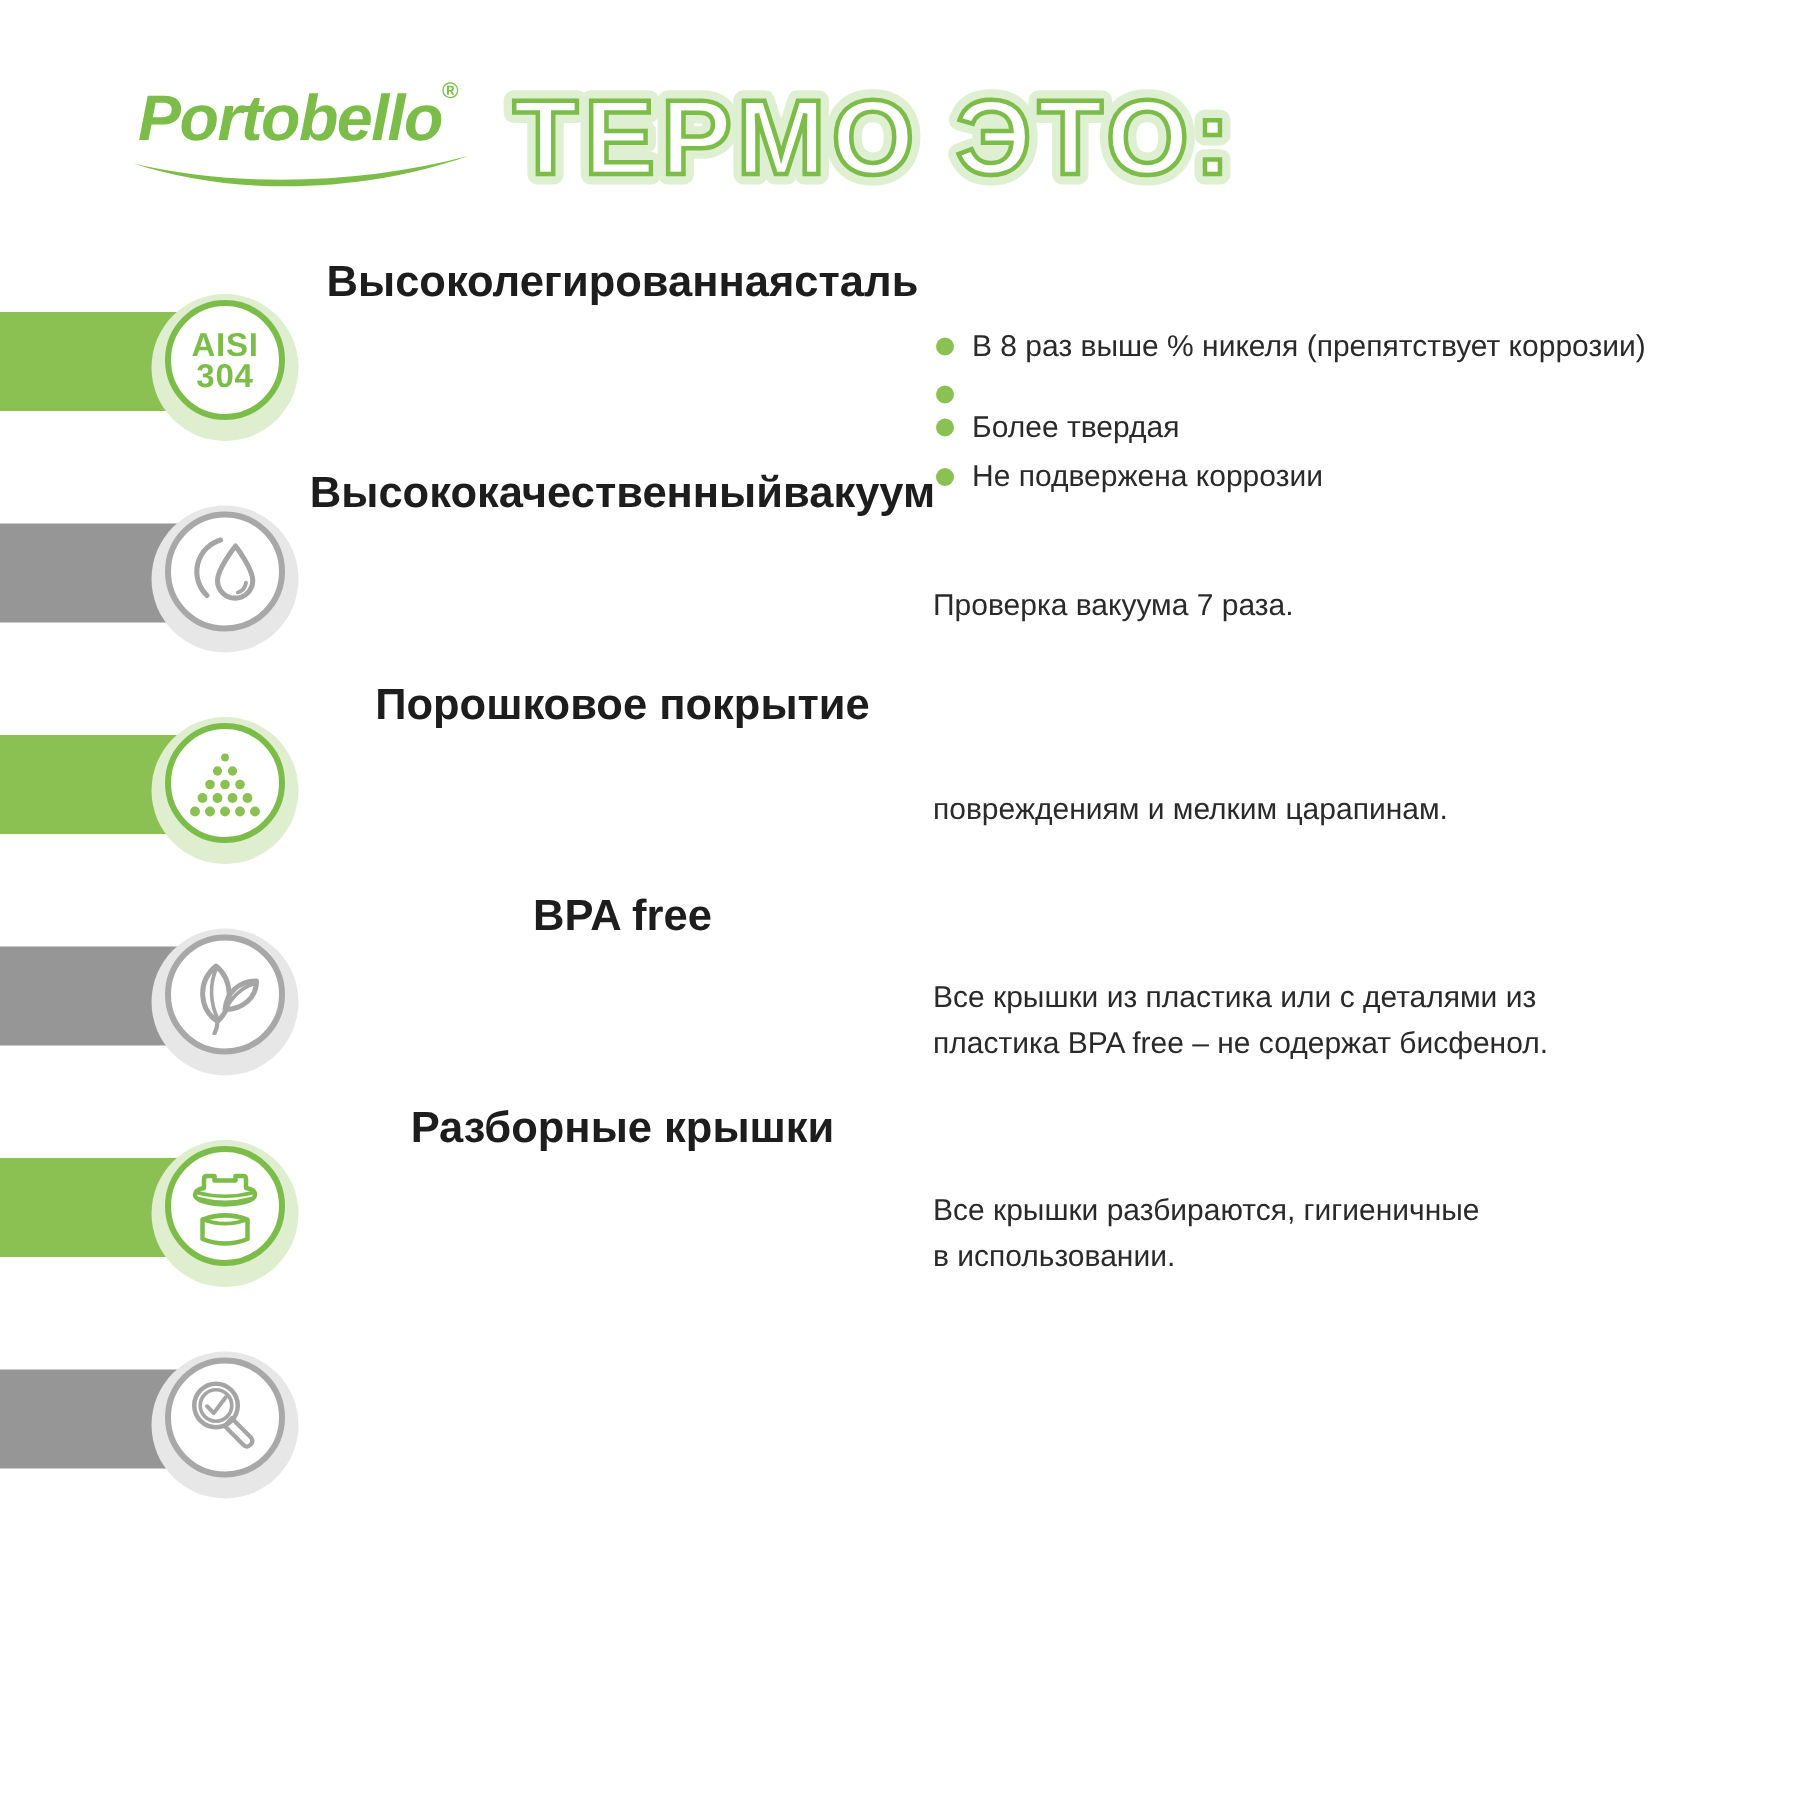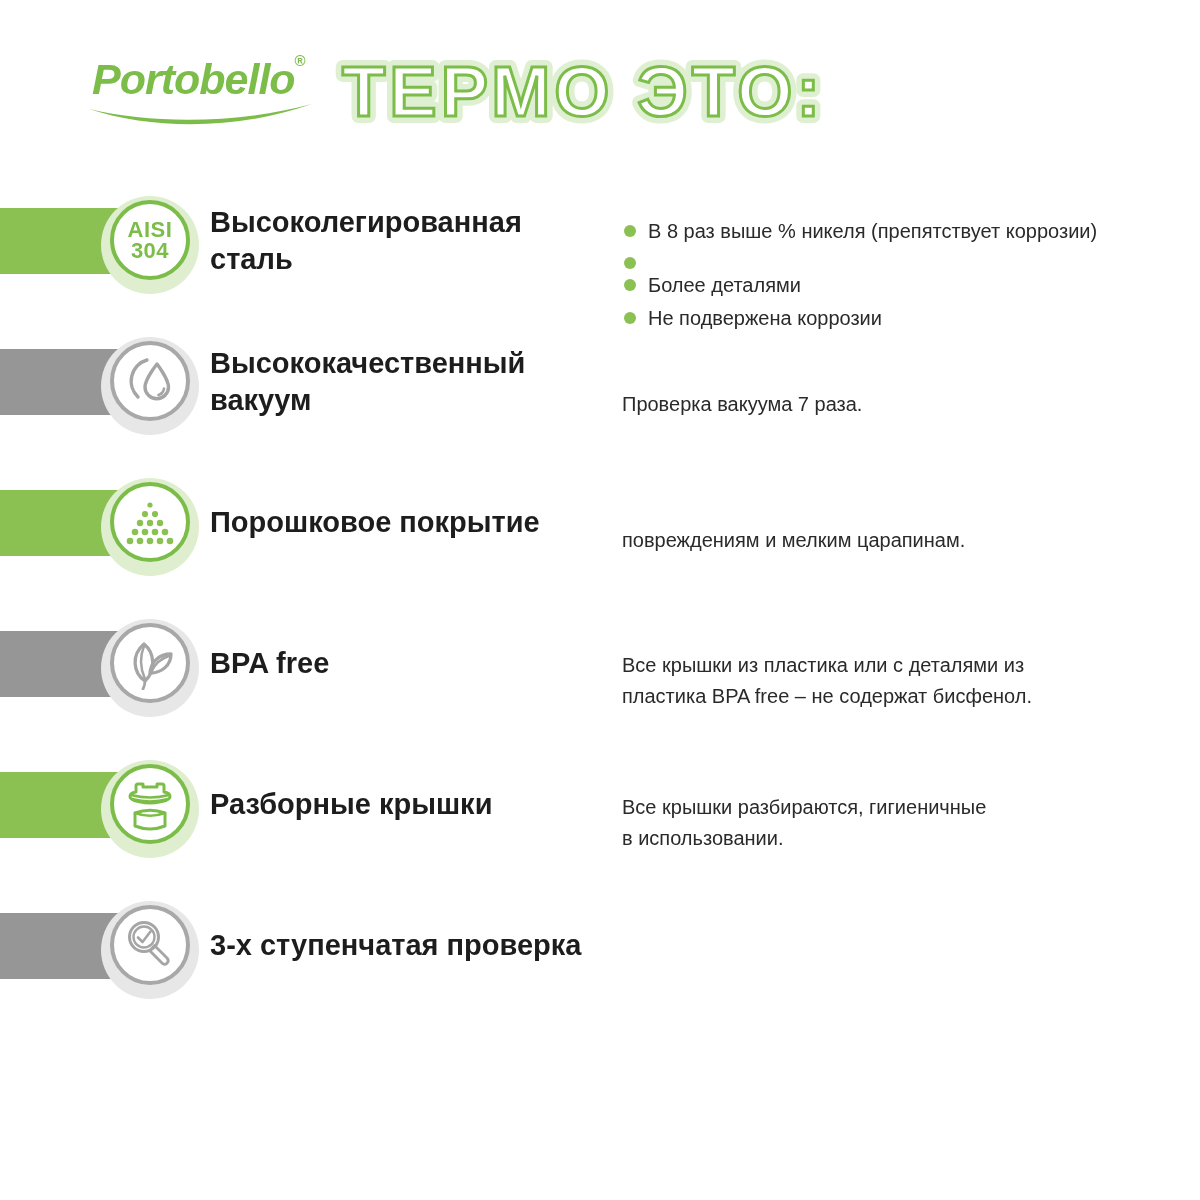--- a/index.html
+++ b/index.html
@@ -51,21 +51,21 @@
 
   .aisi{display:flex;flex-direction:column;align-items:center;font-weight:bold;
         font-size:22px;line-height:21px;letter-spacing:0.5px;color:var(--green-dark);}
 
   .icon-stroke{fill:none;stroke-linecap:round;stroke-linejoin:round;}
   .green .icon-stroke{stroke:var(--green-dark);}
   .gray .icon-stroke{stroke:var(--gray-icon);}
   .dotfill{fill:var(--green);}
 
   .ftitle{position:absolute;left:210px;top:0;height:100%;width:410px;
-          display:flex;flex-direction:column;justify-content:center;
+          display:flex;flex-direction:row;justify-content:center;
           font-weight:bold;font-size:29px;line-height:37px;color:var(--ink);white-space:nowrap;}
 
   .right{position:absolute;left:622px;top:0;height:100%;width:595px;
          display:flex;flex-direction:column;justify-content:center;
          font-size:20px;color:var(--body-ink);white-space:nowrap;}
   .row-1 .right{transform:translateY(34px);}
   .row-2 .right{transform:translateY(23px);}
   .row-3 .right{transform:translateY(18px);}
   .row-4 .right{transform:translateY(17px);}
   .row-5 .right{transform:translateY(18px);}
@@ -107,21 +107,21 @@
       <ul class="bullets">
         <li>
             <span class="dot"></span>
             <span>В 8 раз выше % никеля (препятствует коррозии)</span>
           </li>
         <li>
             <span class="dot"></span>
           </li>
         <li>
             <span class="dot"></span>
-            <span>Более деталями</span>
+            <span>Более твердая</span>
           </li>
         <li>
             <span class="dot"></span>
             <span>Не подвержена коррозии</span>
           </li>
       </ul>
     </div>
   </section>
 
   <section class="row row-2 gray">
@@ -220,17 +220,16 @@
     <div class="halo"></div>
     <div class="circle">
       <svg width="54" height="54" viewBox="0 0 54 54">
         <circle class="icon-stroke" stroke-width="3" cx="21" cy="19" r="14.5"></circle>
         <circle class="icon-stroke" stroke-width="2.4" cx="21" cy="19" r="10.5"></circle>
         <path class="icon-stroke" stroke-width="2.6" d="M15,19.5 L19.5,24 L27.5,13.5"></path>
         <path class="icon-stroke" stroke-width="2.8" d="M31.5,27.5 L44,40 Q46.5,42.7 44,45.2 Q41.5,47.7 39,45 L26.8,32.7 Z"></path>
       </svg>
     </div>
     <div class="ftitle">
-      <span>3-х ступенчатая проверка</span>
     </div>
   </section>
 
 </div>
 
 </body></html>

